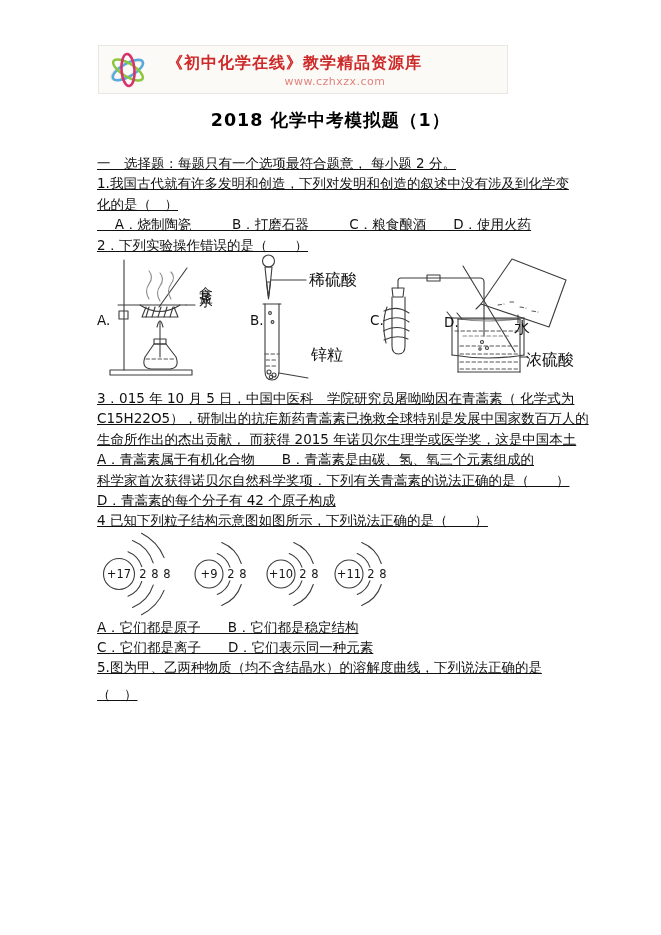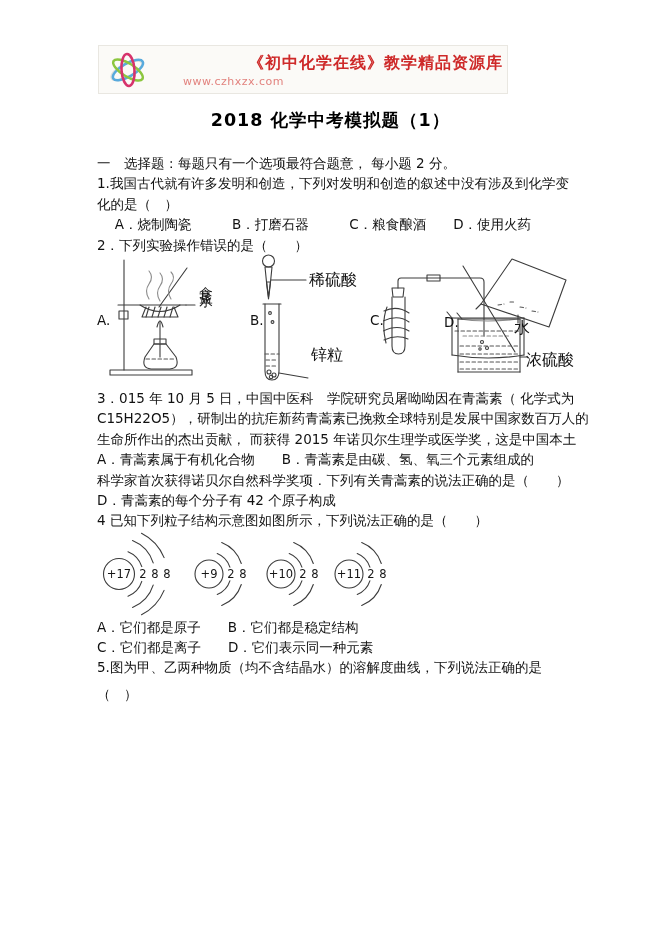--- a/index.html
+++ b/index.html
@@ -2,30 +2,30 @@
 <html><head>
 <meta charset="utf-8">
 <style>
   html,body{margin:0;padding:0;background:#ffffff;}
   .page{position:relative;width:661px;height:935px;background:#ffffff;overflow:hidden;
         font-family:"DejaVu Sans","Liberation Sans",sans-serif;color:#161616;}
   
   .banner{position:absolute;left:98px;top:45px;width:410px;height:49px;background:#fbfaf7;
           border:1px solid #e9e7e1;box-sizing:border-box;}
   .banner-logo{position:absolute;left:5px;top:0px;width:48px;height:48px;}
-  .banner-title{position:absolute;left:68px;top:7px;width:336px;text-align:right;
+  .banner-title{position:absolute;left:68px;top:7px;width:336px;text-align:left;
                 color:#ce2929;font-weight:bold;font-size:16px;letter-spacing:1px;white-space:nowrap;}
-  .banner-url{position:absolute;left:84px;top:29px;width:336px;
+  .banner-url{position:absolute;left:68px;top:29px;width:336px;text-align:center;
               color:#e2827e;font-size:11px;letter-spacing:.5px;}
   
   .doc-title{position:absolute;left:0;top:108px;width:100%;text-align:center;
              font-size:17.5px;font-weight:bold;letter-spacing:1px;color:#000;}
   .content{position:absolute;left:97px;top:153px;width:486px;font-size:13.5px;
            line-height:20.4px;color:#111;}
-  .tline{white-space:pre;height:20.4px;}
+  .tline{white-space:pre;height:20.4px;text-decoration:underline;}
   .apparatus-row{position:relative;height:133px;width:486px;}
   .particles-row{position:relative;height:86px;width:486px;}
   .fig-label{position:absolute;font-size:13.5px;color:#111;}
   .vlabel{position:absolute;writing-mode:vertical-rl;font-size:13.5px;letter-spacing:4px;color:#111;}
   .hlabel{position:absolute;font-size:16px;white-space:nowrap;color:#111;}
   .figsvg{position:absolute;}
   .figsvg path,.figsvg line,.figsvg rect,.figsvg circle,.figsvg ellipse{
       stroke:#3c3c3c;stroke-width:1.1;fill:none;stroke-linecap:round;stroke-linejoin:round;}
   .figsvg .dash{stroke:#555;stroke-dasharray:3.5 2.5;}
   .figsvg .thin{stroke:#8a8a8a;}

